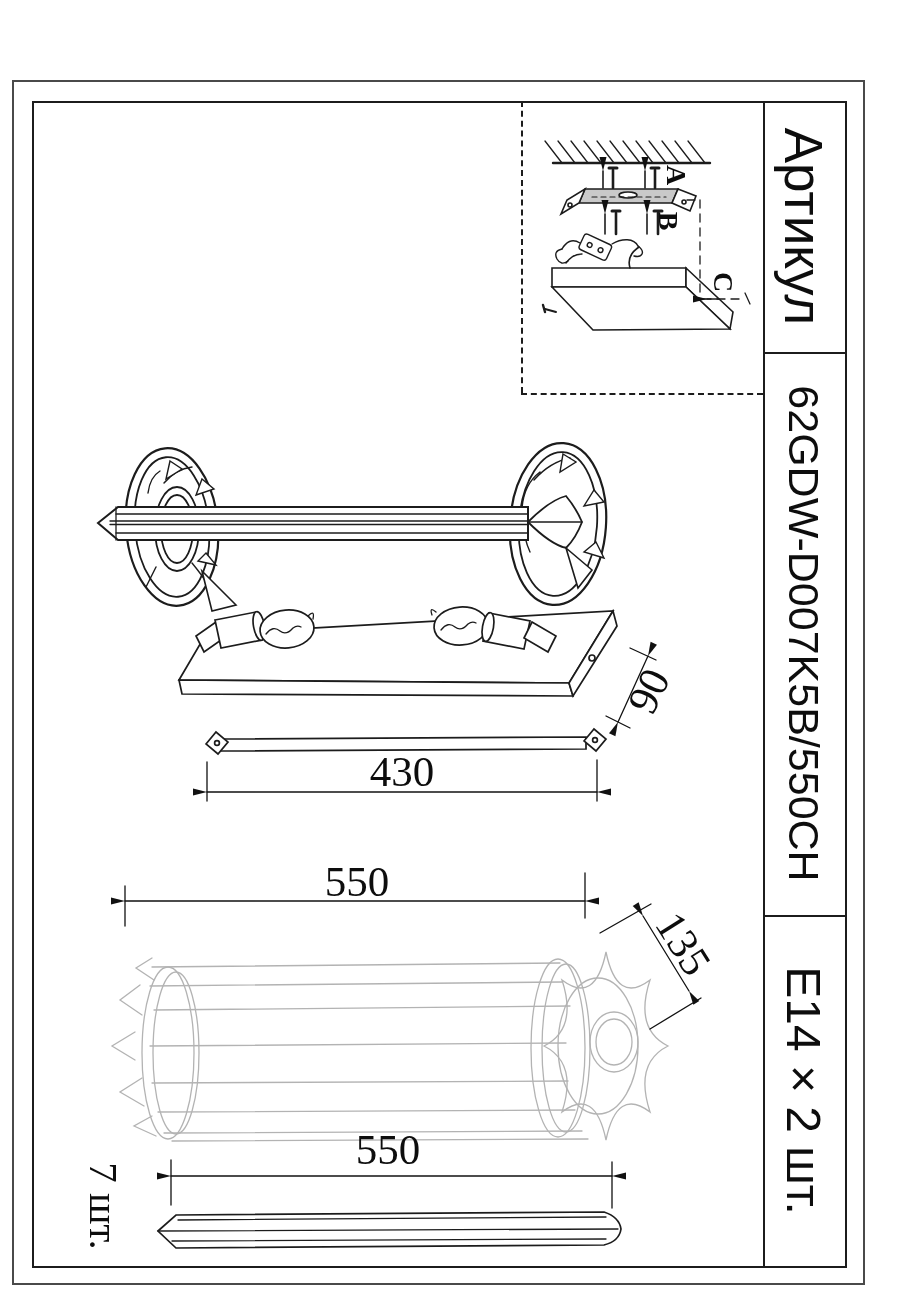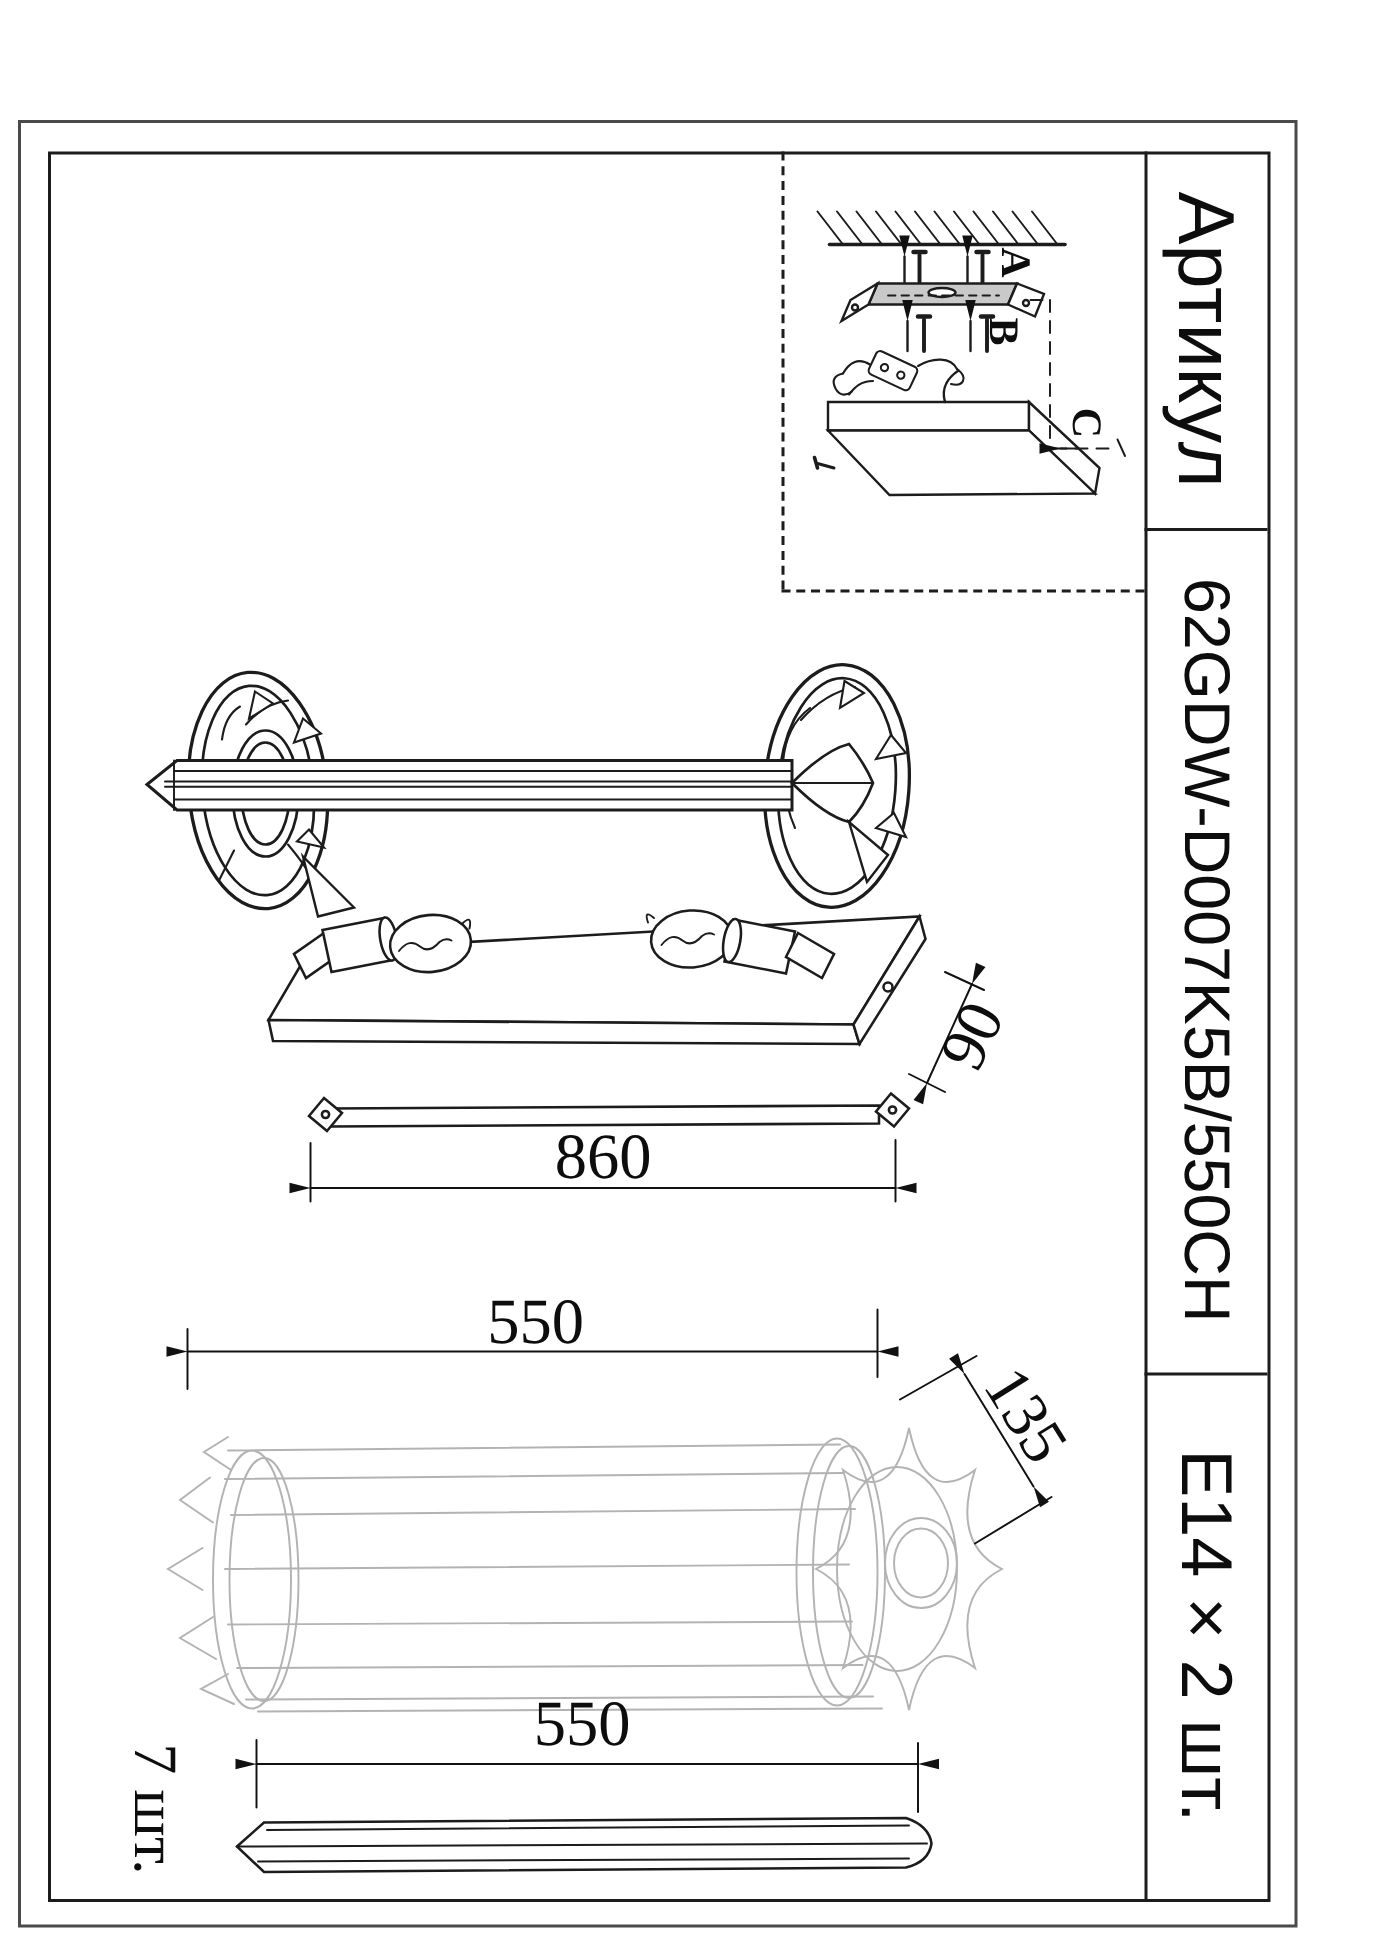--- a/index.html
+++ b/index.html
@@ -224,20 +224,20 @@
   </svg>
 
   <div class="abs vcell vcell-1">Артикул</div>
   <div class="abs vcell vcell-2">62GDW-D007K5B/550CH</div>
   <div class="abs vcell vcell-3">E14 × 2 шт.</div>
 
   <div class="abs lbl" style="left:676px;top:175px;">A</div>
   <div class="abs lbl" style="left:668px;top:221px;">B</div>
   <div class="abs lbl" style="left:723px;top:282px;">C</div>
 
-  <div class="abs dim" style="left:402px;top:772px;">860</div>
+  <div class="abs dim" style="left:402px;top:772px;">430</div>
   <div class="abs dim rotm64" style="left:649px;top:691px;">90</div>
   <div class="abs dim" style="left:357px;top:882px;">550</div>
   <div class="abs dim rot58" style="left:683px;top:944px;">135</div>
   <div class="abs dim" style="left:388px;top:1150px;">550</div>
   <div class="abs dim rot90" style="left:104px;top:1206px;">7 шт.</div>
 
 </div>
 
 </body></html>

